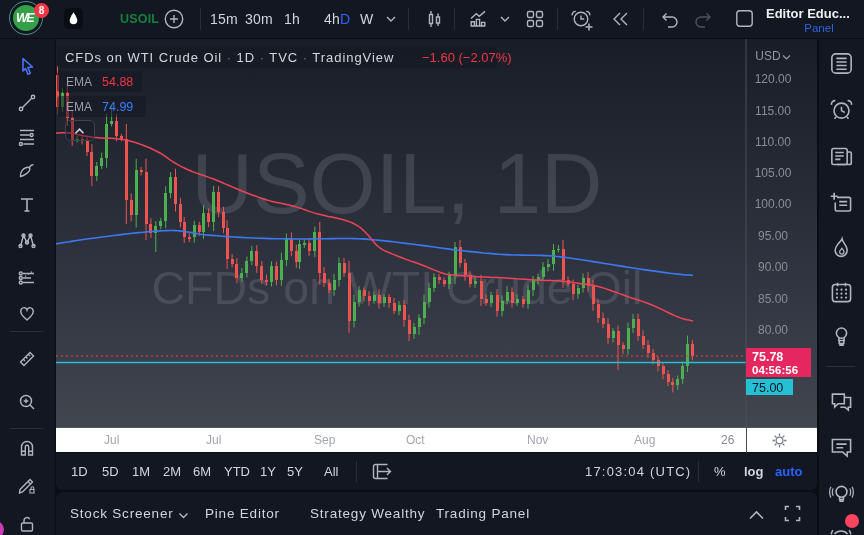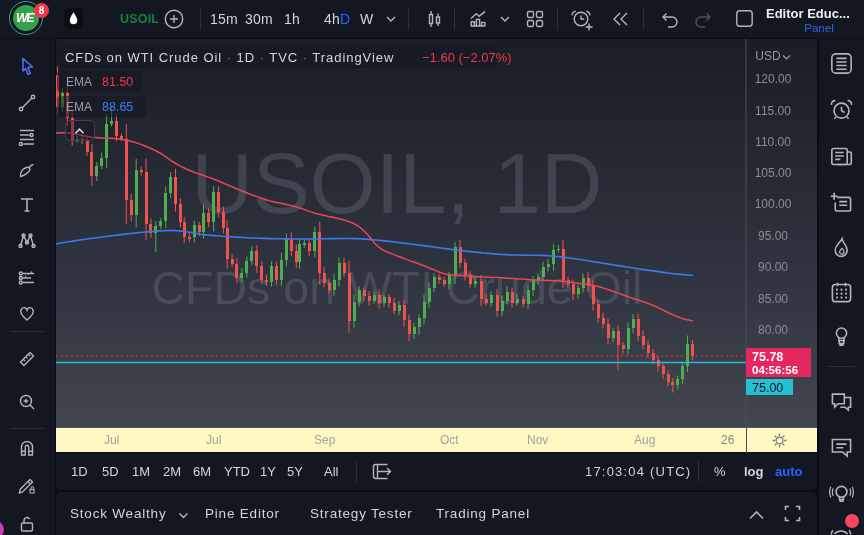--- a/index.html
+++ b/index.html
@@ -378,37 +378,37 @@
   <text x="696" y="334.5" font-size="11.5" font-weight="bold" fill="#fff" font-family="&quot;Liberation Sans&quot;, sans-serif">04:56:56</text>
   <rect x="690" y="340" width="47" height="16" fill="#26c0d4"></rect>
   <text x="696" y="352.5" font-size="12.5" fill="#0c121e" font-family="&quot;Liberation Sans&quot;, sans-serif">75.00</text>
 </svg>
 
 <div class="abs" style="left:57px;top:46px;width:440px;height:22px;background:rgba(20,24,34,0.55);border-radius:3px;"></div>
 <div class="abs" style="left:65px;top:50px;font-size:13px;color:#d5d7dc;letter-spacing:0.95px;">CFDs on WTI Crude Oil <span style="color:#787b86">·</span> 1D <span style="color:#787b86">·</span> TVC <span style="color:#787b86">·</span> TradingView</div>
 <div class="abs" style="left:408px;top:50px;font-size:13px;color:#f23645;margin-left:14px;">−1.60 (−2.07%)</div>
 <div class="abs" style="left:57px;top:71px;width:85px;height:21px;background:rgba(20,24,34,0.55);border-radius:3px;"></div>
 <div class="abs" style="left:66px;top:75px;font-size:12px;color:#9b9eaa;">EMA</div>
-<div class="abs" style="left:102px;top:74.5px;font-size:12.5px;color:#f23645;">81.50</div>
+<div class="abs" style="left:102px;top:74.5px;font-size:12.5px;color:#f23645;">54.88</div>
 <div class="abs" style="left:57px;top:96px;width:89px;height:21px;background:rgba(20,24,34,0.55);border-radius:3px;"></div>
 <div class="abs" style="left:66px;top:100px;font-size:12px;color:#9b9eaa;">EMA</div>
-<div class="abs" style="left:102px;top:99.5px;font-size:12.5px;color:#3c7dff;">88.65</div>
+<div class="abs" style="left:102px;top:99.5px;font-size:12.5px;color:#3c7dff;">74.99</div>
 
 <div class="abs" style="left:65px;top:120px;width:30px;height:21px;background:rgba(19,23,34,0.4);border:1px solid #3d424e;border-radius:5px;"></div>
 <svg class="abs" style="left:74px;top:126.5px" width="11" height="8" viewBox="0 0 11 8">
     <path d="M1.5 6.2 L5.5 2.2l4 4" stroke="#d1d4dc" stroke-width="1.6" fill="none"></path>
   </svg>
 
-<div class="abs" style="left:56px;top:427px;width:761px;height:25px;background:#fef9c3;border-top:1px solid #50545e;">
+<div class="abs" style="left:56px;top:427px;width:761px;height:25px;background:#ffffff;border-top:1px solid #50545e;">
   <div class="abs" style="left:690px;top:0;width:1px;height:25px;background:#4a4e59"></div>
   <div style="position:absolute;top:5px;font-size:12px;color:#82868f;opacity:.75;">
     <span style="position:absolute;left:48px">Jul</span>
     <span style="position:absolute;left:150px">Jul</span>
     <span style="position:absolute;left:258px">Sep</span>
-    <span style="position:absolute;left:384px">Oct</span>
+    <span style="position:absolute;left:350px">Oct</span>
     <span style="position:absolute;left:471px">Nov</span>
     <span style="position:absolute;left:578px">Aug</span>
     <span style="position:absolute;left:665px;color:#5d616b">26</span>
   </div>
   <svg class="abs" style="left:715px;top:4px" width="17" height="17" viewBox="0 0 17 17" stroke="#787b86" fill="none" stroke-width="1.3">
       <circle cx="8.5" cy="8.5" r="3.4"></circle>
       <path d="M8.5 1.5v2.4M8.5 13.1v2.4M1.5 8.5h2.4M13.1 8.5h2.4M3.6 3.6l1.7 1.7M11.7 11.7l1.7 1.7M13.4 3.6l-1.7 1.7M5.3 11.7l-1.7 1.7"></path>
     </svg>
 </div>
 
@@ -431,23 +431,23 @@
   <div class="abs" style="left:300px;top:8px;width:1px;height:21px;background:#2a2e39"></div>
   <svg class="abs" style="left:316px;top:10px" width="20" height="17" viewBox="0 0 20 17" stroke="#b2b5be" fill="none" stroke-width="1.4">
       <path d="M15.5 1.5h-12a2 2 0 0 0 -2 2v10a2 2 0 0 0 2 2h12"></path>
       <path d="M6 8.5h12.5M15 5 18.5 8.5 15 12M5.5 1.5v14"></path>
     </svg>
   <div class="abs" style="left:642px;top:8px;width:1px;height:21px;background:#2a2e39"></div>
 </div>
 
 <div class="abs" style="left:56px;top:492px;width:761px;height:43px;background:#131722;border-radius:6px 6px 0 0;">
   <div style="position:absolute;top:14px;font-size:13.5px;color:#d1d4dc;letter-spacing:0.8px;">
-    <span style="position:absolute;left:14px;white-space:nowrap">Stock Wealthy</span>
+    <span style="position:absolute;left:14px;white-space:nowrap">Stock Screener</span>
     <span style="position:absolute;left:149px;white-space:nowrap">Pine Editor</span>
-    <span style="position:absolute;left:254px;white-space:nowrap">Strategy Tester</span>
+    <span style="position:absolute;left:254px;white-space:nowrap">Strategy Wealthy</span>
     <span style="position:absolute;left:380px;white-space:nowrap">Trading Panel</span>
   </div>
   <svg class="abs" style="left:122px;top:20px" width="11" height="7" viewBox="0 0 11 7">
       <path d="M1.5 1.5 5.5 5.5l4-4" stroke="#b2b5be" stroke-width="1.4" fill="none"></path>
     </svg>
   <svg class="abs" style="left:692px;top:18px" width="17" height="10" viewBox="0 0 17 10">
       <path d="M2 8.5 8.5 2l6.5 6.5" stroke="#b2b5be" stroke-width="1.6" fill="none"></path>
     </svg>
   <svg class="abs" style="left:728px;top:13px" width="17" height="17" viewBox="0 0 17 17" stroke="#b2b5be" fill="none" stroke-width="1.6">
       <path d="M1.5 5V1.5H5M12 1.5h3.5V5M15.5 12v3.5H12M5 15.5H1.5V12"></path>

